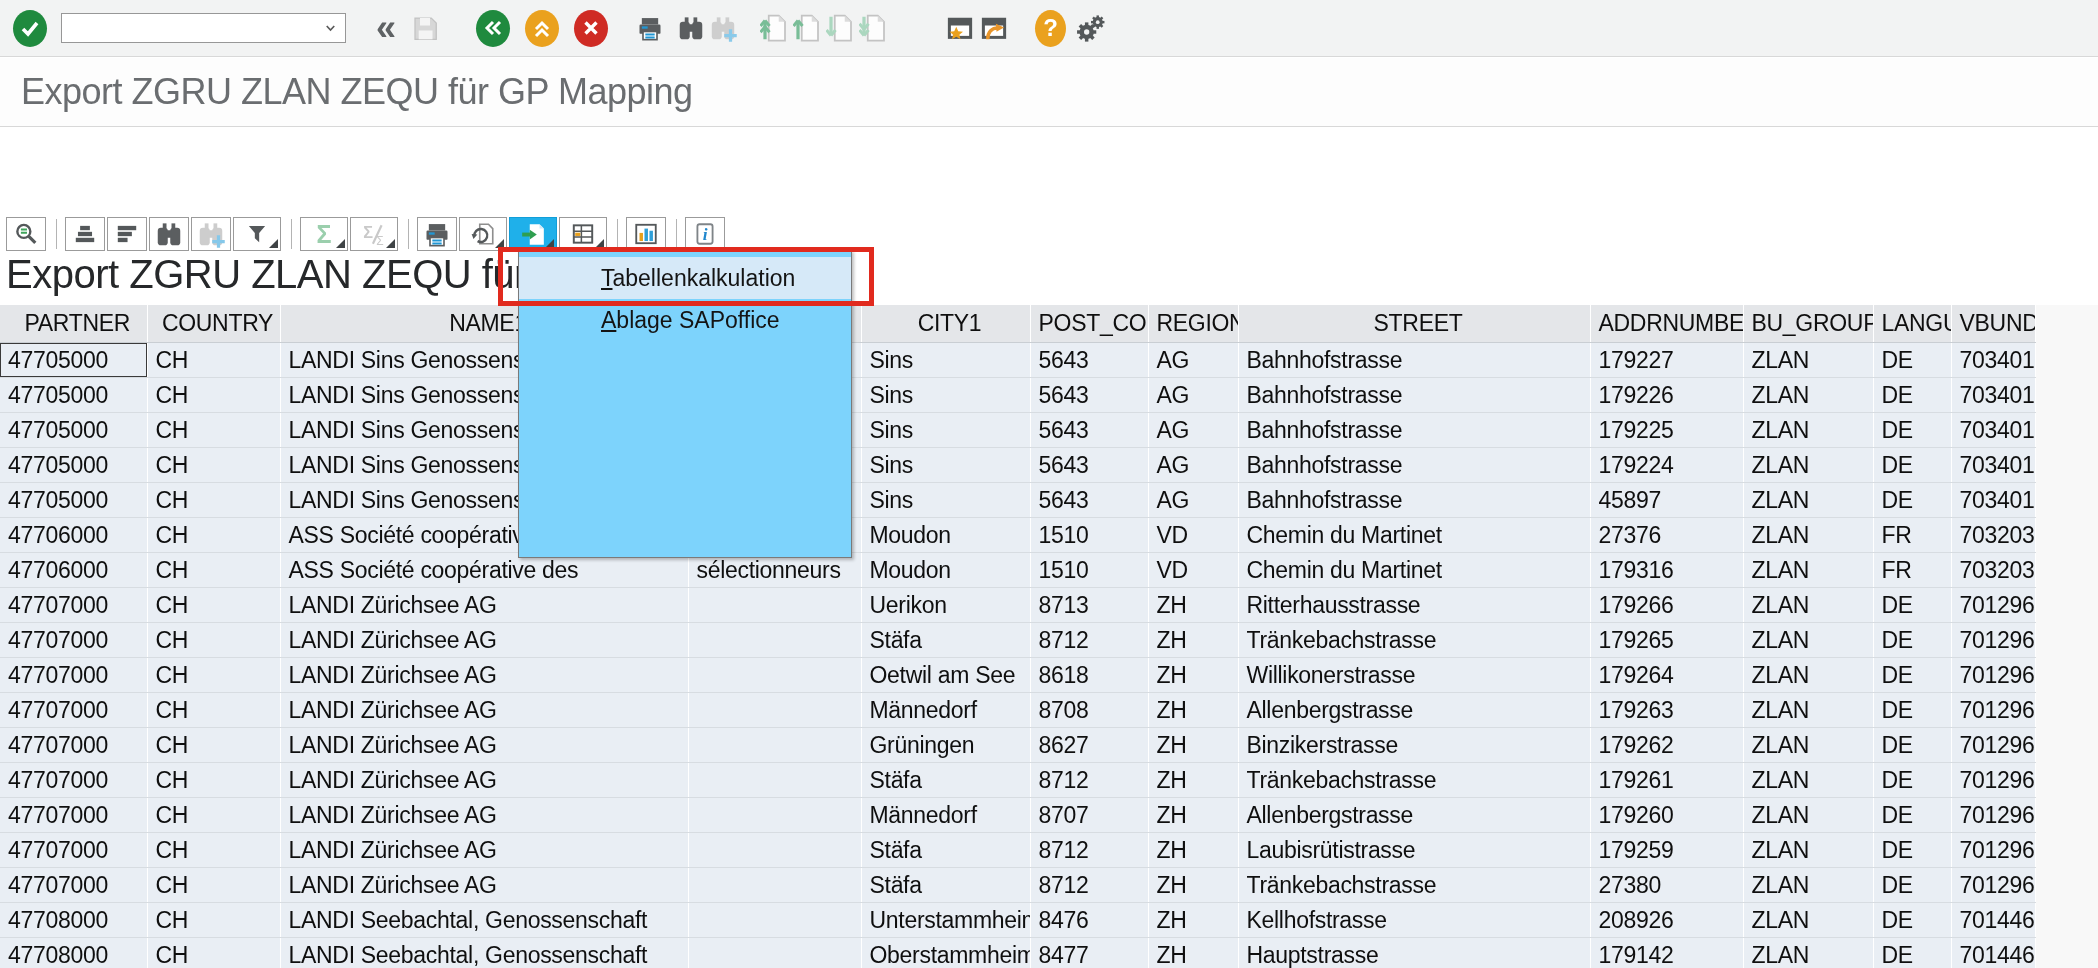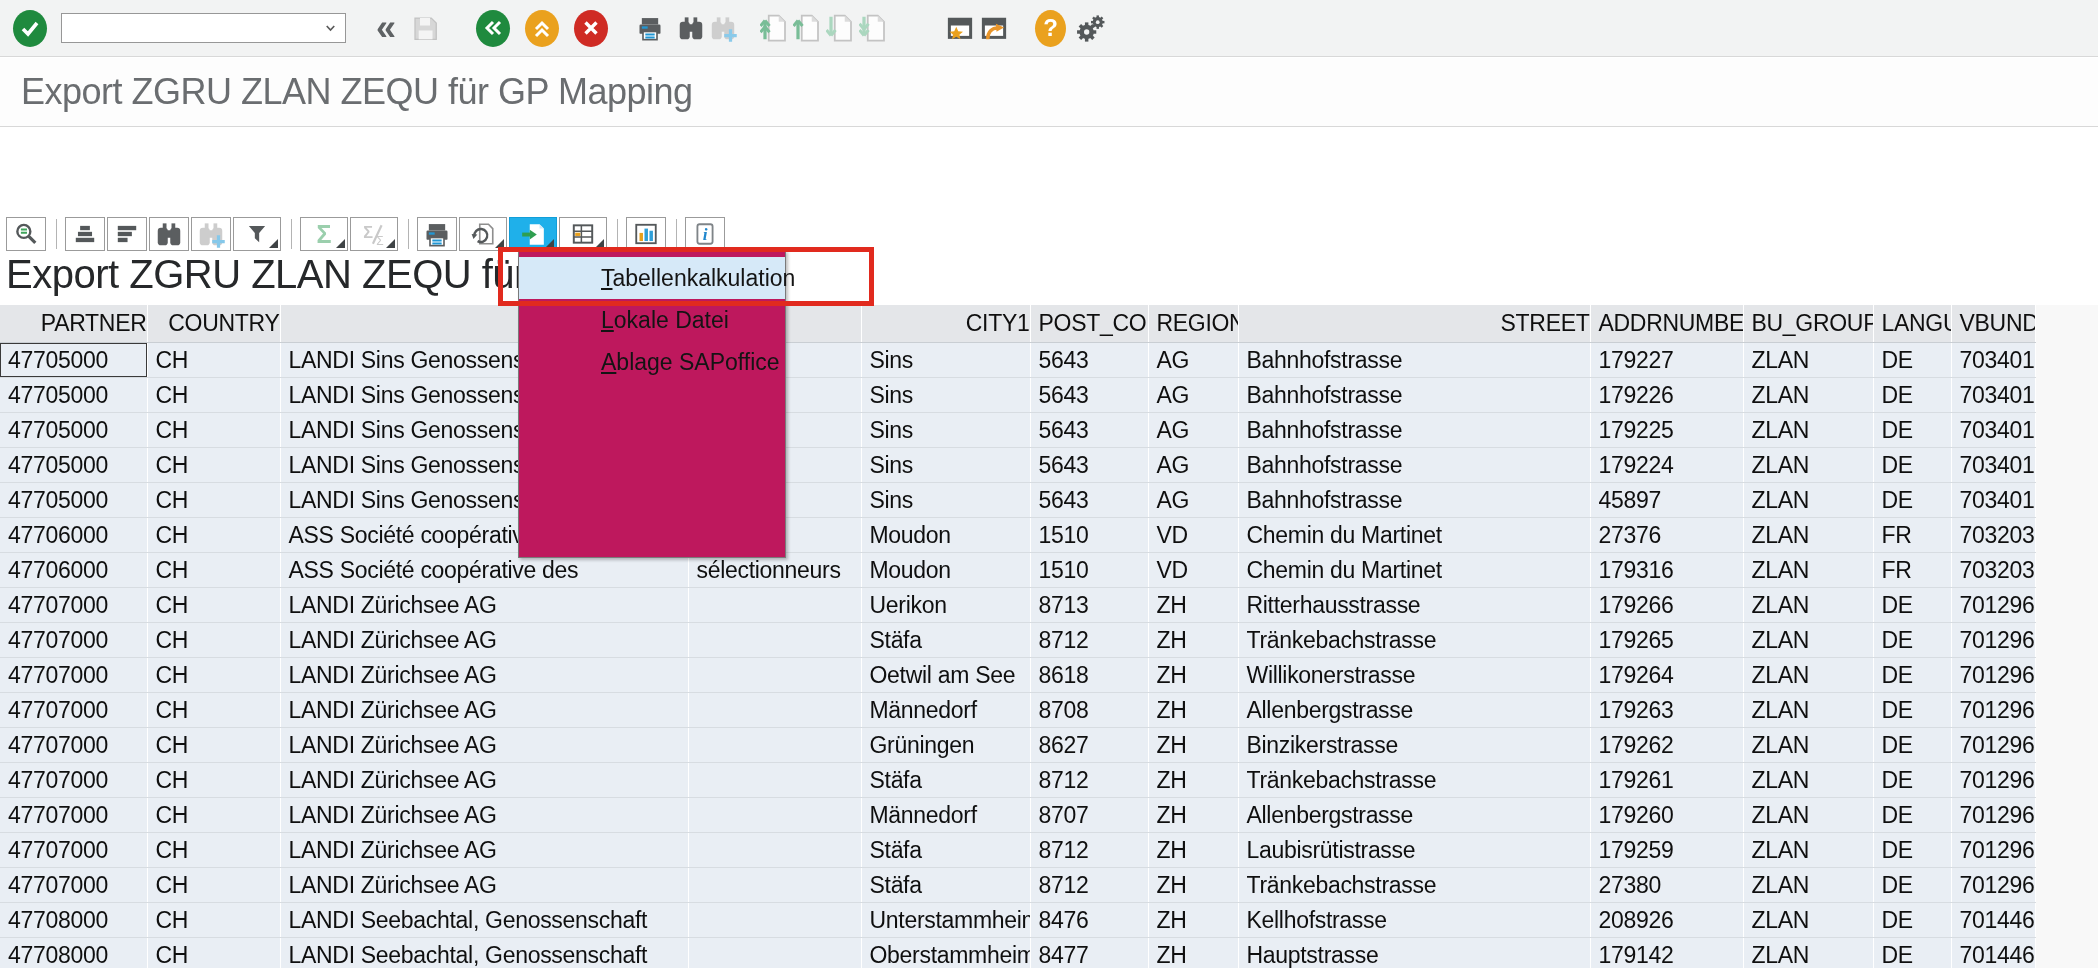--- a/index.html
+++ b/index.html
@@ -29,29 +29,29 @@
   .abtn.has-menu::after{content:"";position:absolute;right:2px;bottom:2px;width:0;height:0;
     border-left:9px solid transparent;border-bottom:9px solid #3f4345;}
   .asep{width:1px;height:30px;background:#b4b4b4;margin:0 8px;flex:0 0 auto;}
 
   
   .gridtitle{position:absolute;top:252px;left:6px;font-size:40px;color:#26282a;letter-spacing:-0.5px;z-index:1;white-space:nowrap;}
 
   
   .tablewrap{position:absolute;top:305px;left:0;z-index:0;}
   table.alv{border-collapse:collapse;table-layout:fixed;width:2035px;}
-  table.alv th{background:#e4e6e9;font-weight:400;font-size:23px;color:#0f0f0f;text-align:right;height:37px;
+  table.alv th{background:#e4e6e9;font-weight:400;font-size:23px;color:#0f0f0f;text-align:center;height:37px;
     padding:0 0 0 8px;border-right:1px solid #fff;border-bottom:1px solid #c9ced3;white-space:nowrap;overflow:hidden;letter-spacing:-0.3px;}
   table.alv td{background:#e9eef4;font-size:23px;color:#0f0f0f;height:34px;padding:0 0 0 8px;
     border-right:1px solid #fff;border-bottom:1px solid #d7dce1;white-space:nowrap;overflow:hidden;letter-spacing:-0.3px;}
   td.cell-focus{box-shadow:inset 0 0 0 1px #3a3a3a;}
   .rightstrip{position:absolute;left:2036px;top:305px;width:62px;height:663px;background:#f8f8f8;}
 
   
-  .menu{position:absolute;left:518px;top:250px;width:268px;height:308px;background:#be185d;border:1px solid #7a7a7a;
+  .menu{position:absolute;left:518px;top:250px;width:334px;height:308px;background:#7dd3fc;border:1px solid #7a7a7a;
     box-shadow:2px 2px 3px rgba(0,0,0,.25);padding-top:6px;box-sizing:border-box;z-index:5;}
   .menu-item{height:42px;display:flex;align-items:center;padding-left:82px;font-size:23px;color:#141414;white-space:nowrap;}
   .menu-item.hl{background:#d6e9f8;}
   .menu-item u{text-decoration:underline;}
 
   
   .red-annot{position:absolute;left:498px;top:247px;width:376px;height:59px;border:5px solid #e12a1e;
     box-sizing:border-box;z-index:6;}
 </style>
 </head>
@@ -683,21 +683,18 @@
         </tbody>
       </table>
   </div>
   <div class="rightstrip"></div>
 
   <div class="menu" id="exportmenu">
       <div class="menu-item hl">
         <span><u>T</u>abellenkalkulation</span>
       </div>
       <div class="menu-item">
-        <span><u>L</u>okale Datei</span>
-      </div>
-      <div class="menu-item">
         <span><u>A</u>blage SAPoffice</span>
       </div>
     </div>
 
   <div class="red-annot"></div>
 </div>
 
 </body></html>

